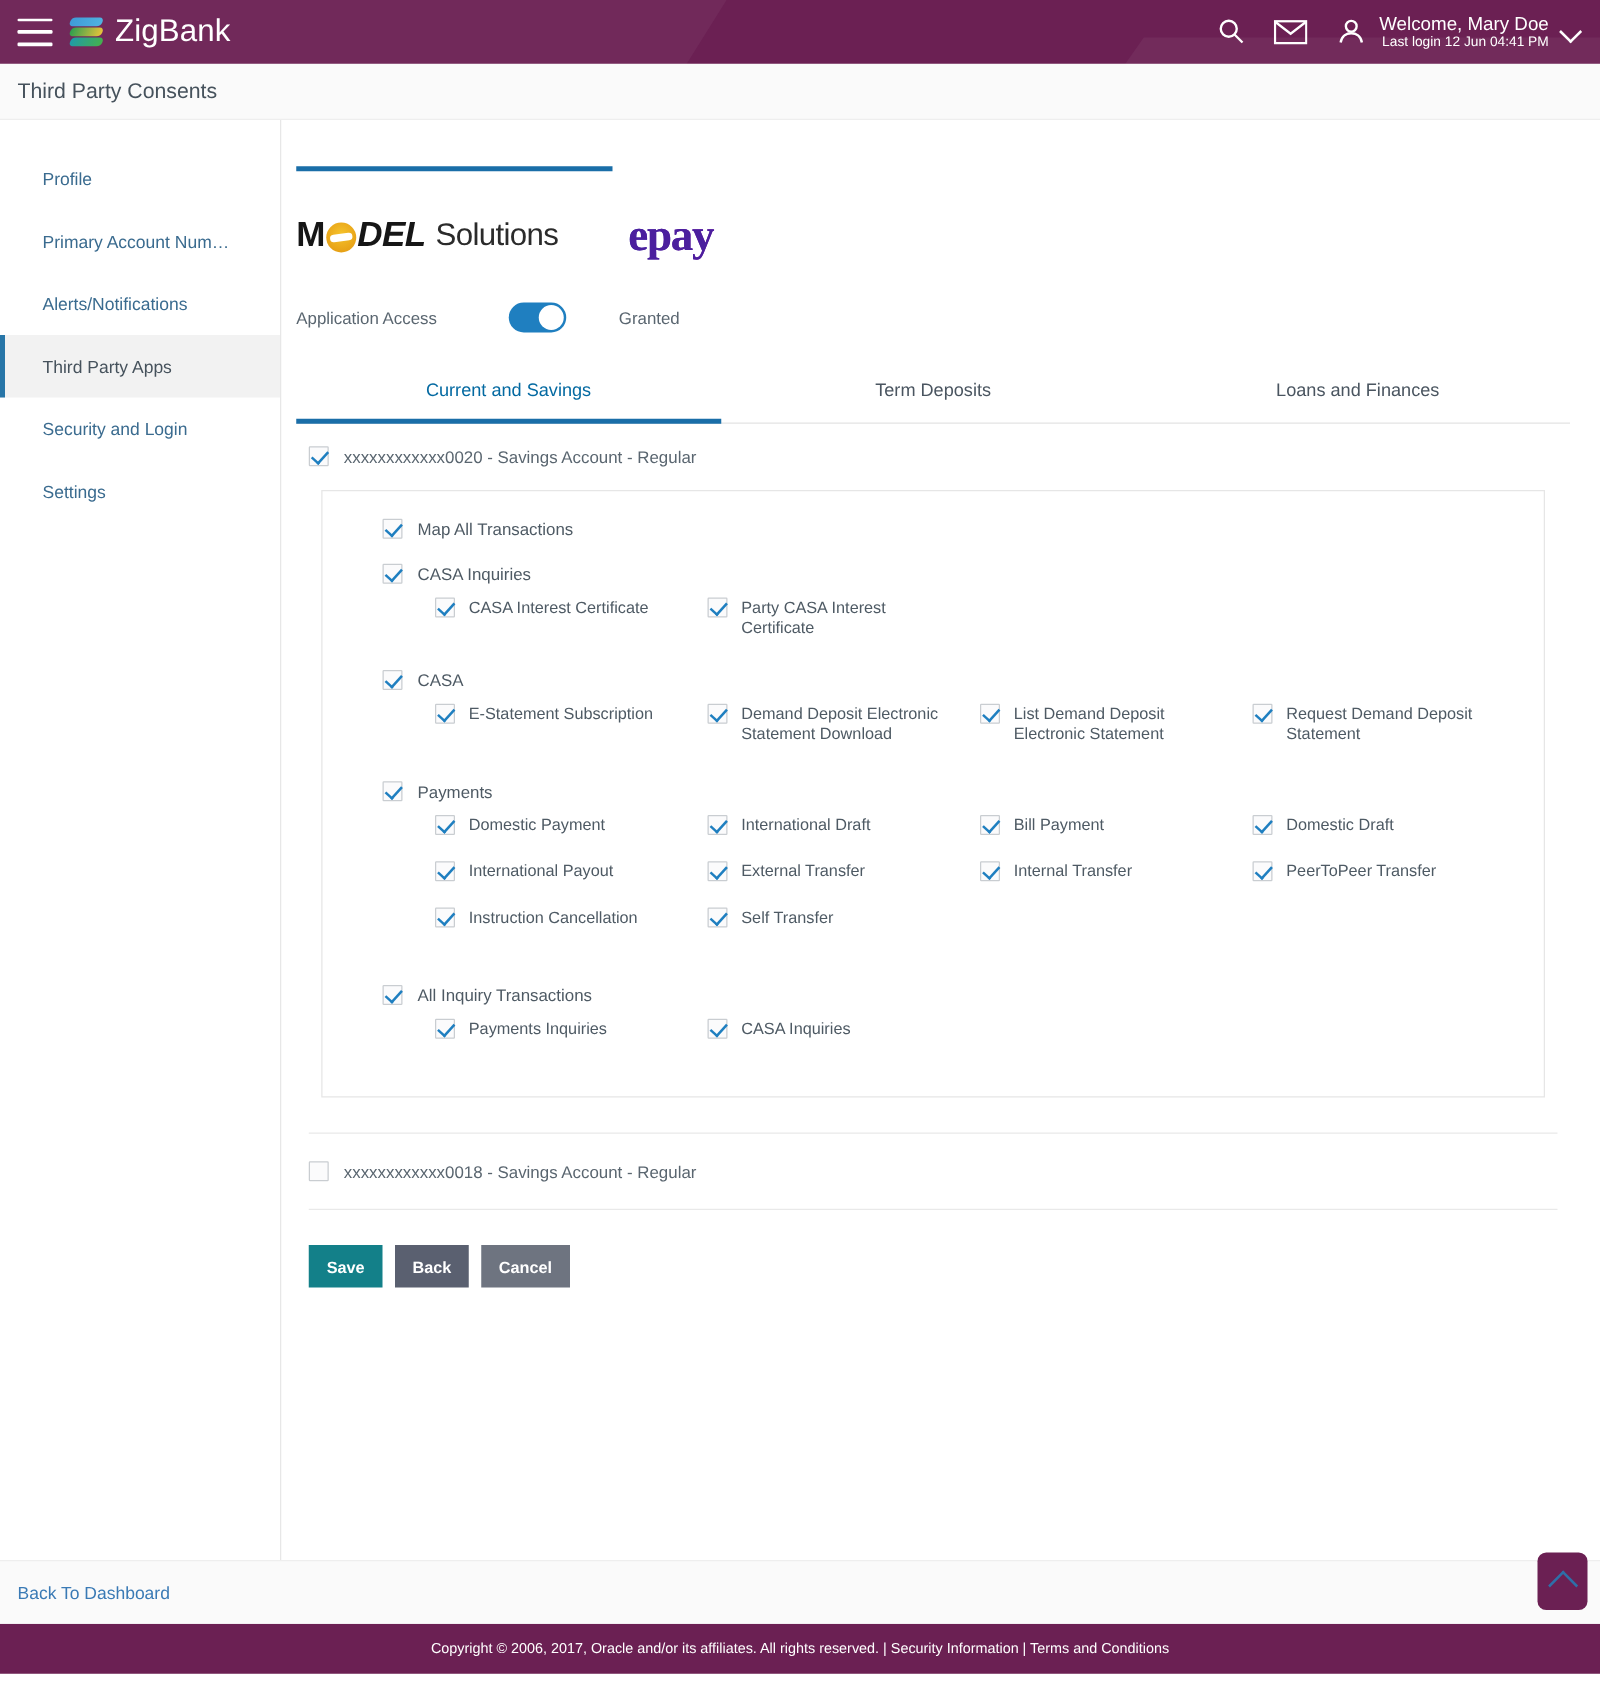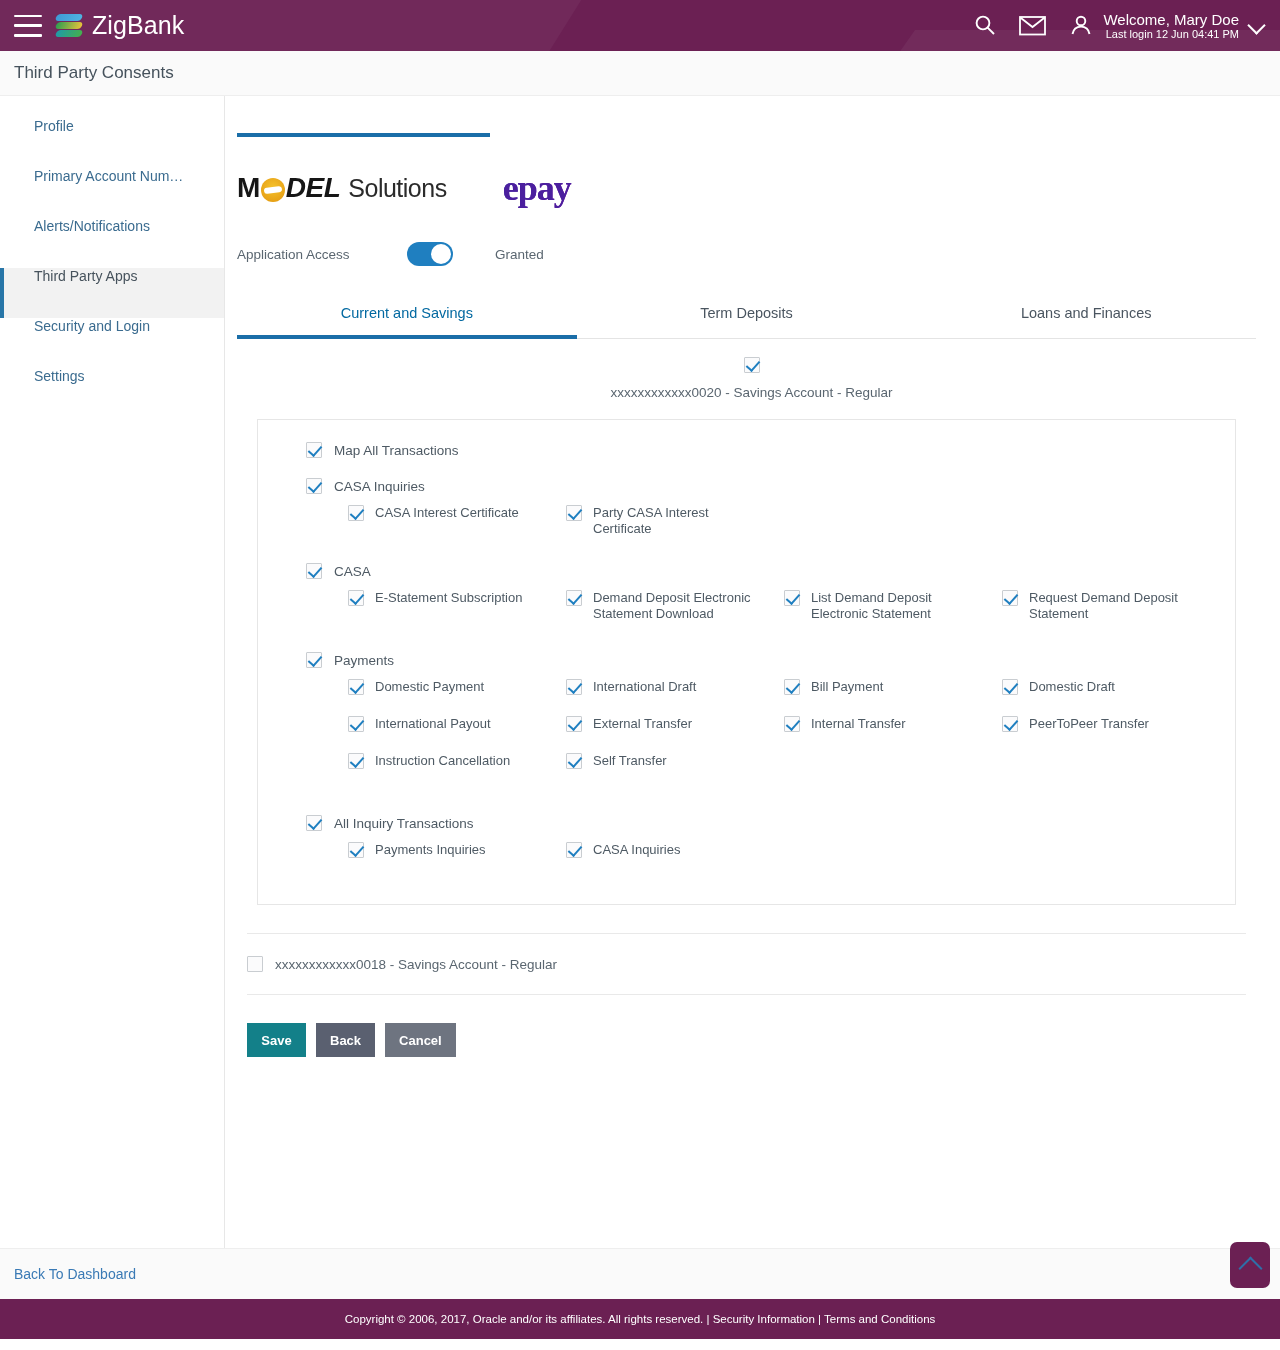--- a/index.html
+++ b/index.html
@@ -84,21 +84,21 @@
   }
   .page-title { font-size: 17px; color:#46525c; }
 
   
   .layout { display:flex; height: 1152px; background:#fff; }
   .sidebar {
     width: 225px; border-right: 1px solid #e7e7e7;
     padding-top: 22px; background:#fff; flex: 0 0 225px;
   }
   .side-item {
-    height: 50px; display:flex; 
+    height: 50px; display:flex; align-items:center;
     padding-left: 30px; font-size: 14px; color:#3a6b8f;
     cursor:pointer; border-left: 4px solid transparent;
   }
   .side-item.active {
     background:#f2f2f2; border-left: 4px solid #2876a8; color:#46525c;
   }
 
   .content { flex: 1; padding: 0 24px 0 12px; position:relative; }
 
   .accent-line { width: 253px; height: 4px; background:#1a6ea8; margin: 37px 0 0 0; }
@@ -140,21 +140,21 @@
   
   .tabs { display:flex; margin-top: 38px; border-bottom: 1px solid #e4e4e4; }
   .tab {
     flex: 1; text-align:center; font-size: 14.5px; color:#4a5560;
     padding-bottom: 14px; cursor:pointer; border-bottom: 4px solid transparent;
     margin-bottom: -1px;
   }
   .tab.active { border-bottom-color:#1a6ea8; color:#0369a1; }
 
   
-  .acct-row { display:flex; align-items:center; gap: 12px; padding: 18px 0 0 10px; flex-direction: column; }
+  .acct-row { display:flex; align-items:center; gap: 12px; padding: 18px 0 0 10px; }
   .acct-label { font-size: 13.5px; color:#5a6670; }
 
   .cb {
     width: 16px; height: 16px; flex: 0 0 16px;
     border: 1px solid #c9cdd1; background:#fbfbfc;
     position: relative; cursor: pointer; border-radius: 1px;
   }
   .cb.checked:after {
     content:""; position:absolute; left:4px; top:0px;
     width: 6px; height: 11px;

